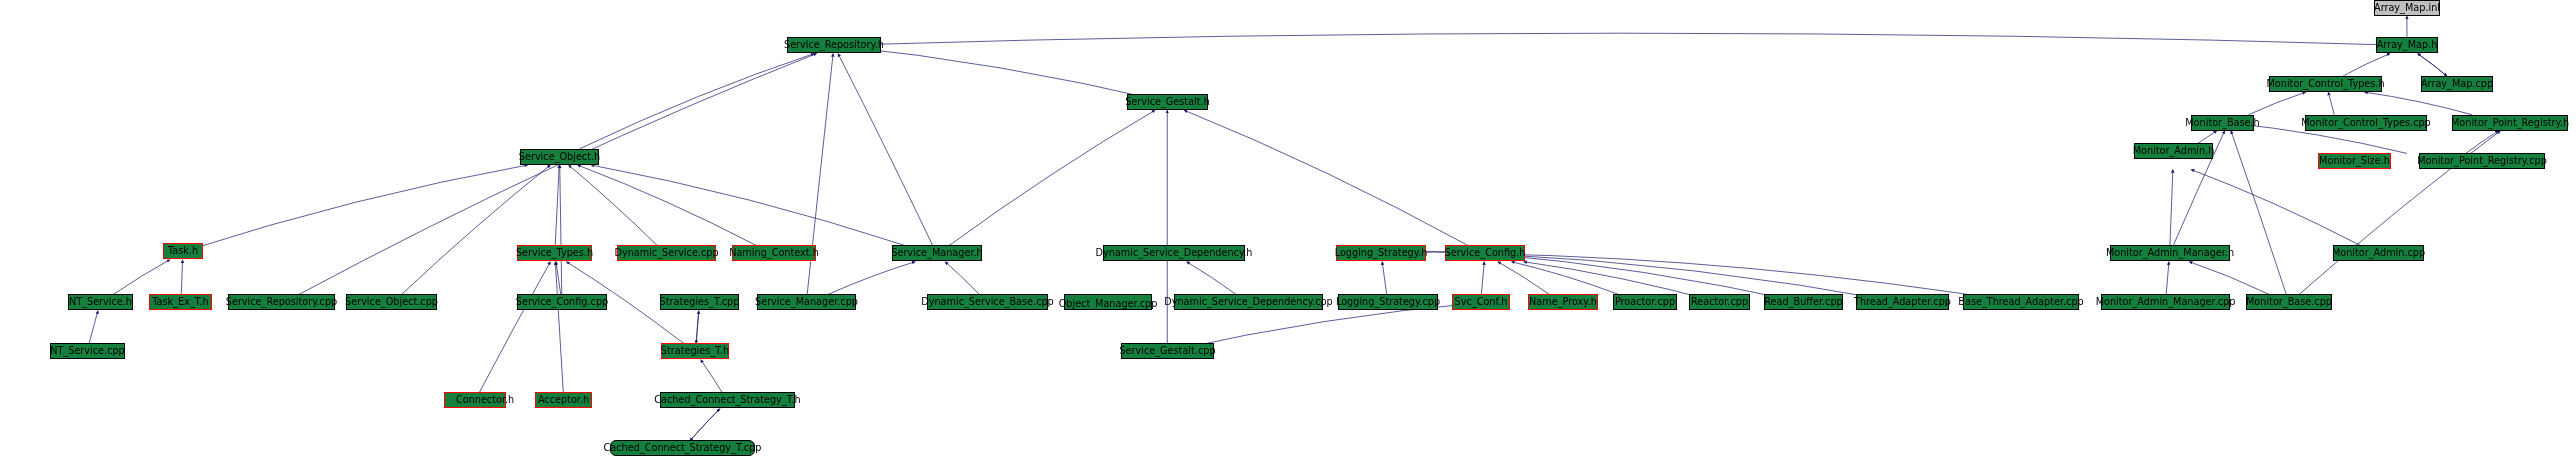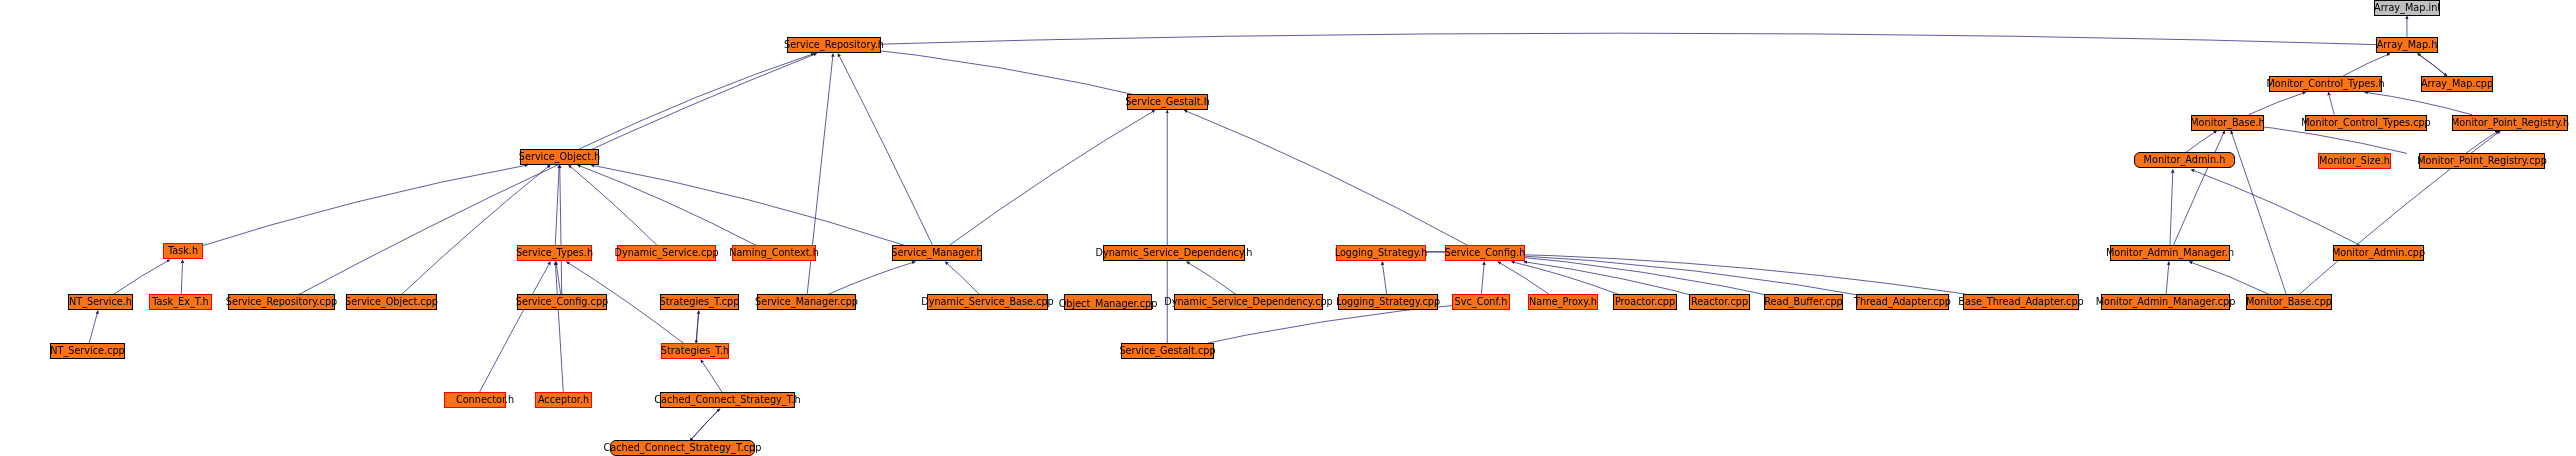--- a/index.html
+++ b/index.html
@@ -20,21 +20,21 @@
     left: 0;
     top: 0;
     width: 2576px;
     height: 457px;
     pointer-events: none;
   }
   .node {
     position: absolute;
     box-sizing: border-box;
     border: 0.6px solid #000000;
-    background: #f97316;
+    background: #15803d;
     color: #000000;
     font-size: 9.7px;
     line-height: 1;
     display: flex;
     align-items: center;
     justify-content: center;
     white-space: nowrap;
     height: 16px;
     letter-spacing: 0px;
     padding: 0 3.9px;
@@ -134,33 +134,33 @@
       </div>
       <div class="node" style="left: 2269px; top: 76px; width: 113px;">
         <span class="node-label">Monitor_Control_Types.h</span>
       </div>
       <div class="node" style="left: 2421px; top: 76px; width: 72px;">
         <span class="node-label">Array_Map.cpp</span>
       </div>
       <div class="node" style="left: 1127px; top: 94px; width: 81px;">
         <span class="node-label">Service_Gestalt.h</span>
       </div>
-      <div class="node" style="left: 2191px; top: 115px; width: 73px;">
+      <div class="node" style="left: 2191px; top: 115px; width: 63px;">
         <span class="node-label">Monitor_Base.h</span>
       </div>
       <div class="node" style="left: 2275px; top: 115px; width: 122px; margin-left: 30px;">
         <span class="node-label">Monitor_Control_Types.cpp</span>
       </div>
       <div class="node" style="left: 2452px; top: 115px; width: 116px;">
         <span class="node-label">Monitor_Point_Registry.h</span>
       </div>
       <div class="node" style="left: 520px; top: 149px; width: 79px;">
         <span class="node-label">Service_Object.h</span>
       </div>
-      <div class="node" style="left: 2134px; top: 152px; width: 101px; border-radius: 6px;">
+      <div class="node" style="left: 2134px; top: 143px; width: 79px;">
         <span class="node-label">Monitor_Admin.h</span>
       </div>
       <div class="node red" style="left: 2318px; top: 153px; width: 73px;">
         <span class="node-label">Monitor_Size.h</span>
       </div>
       <div class="node" style="left: 2391px; top: 153px; width: 126px; margin-left: 28px;">
         <span class="node-label">Monitor_Point_Registry.cpp</span>
       </div>
       <div class="node red" style="left: 163px; top: 243px; width: 40px;">
         <span class="node-label">Task.h</span>

